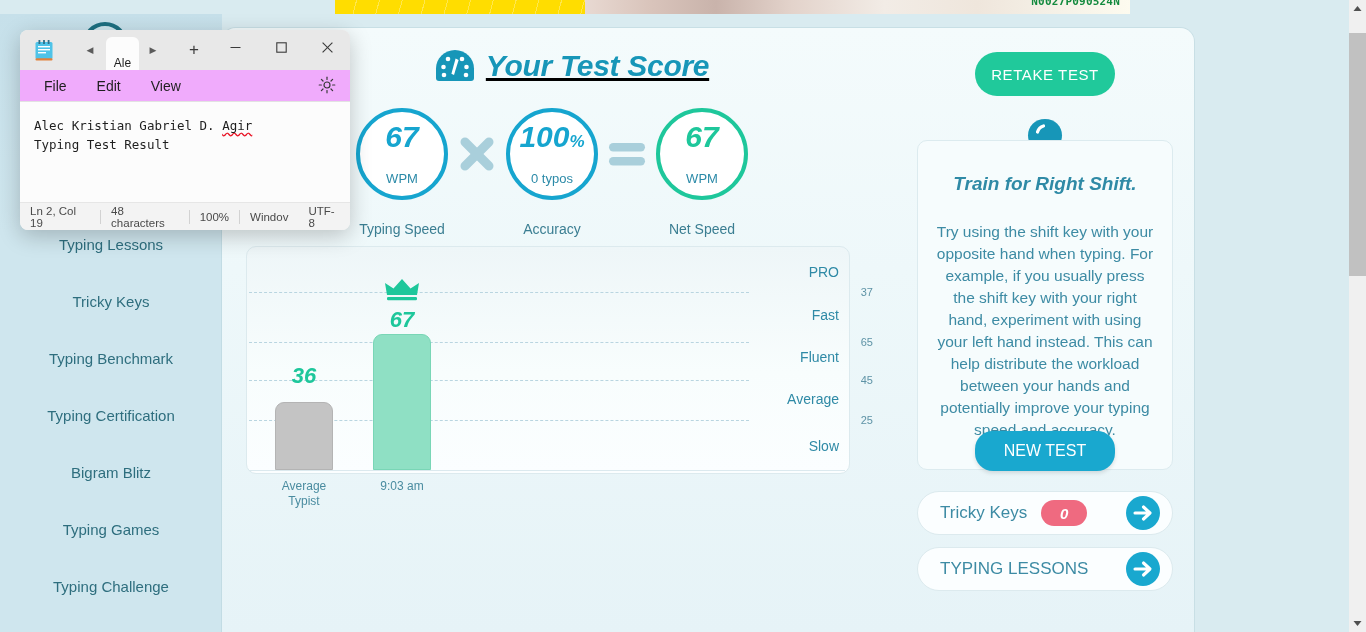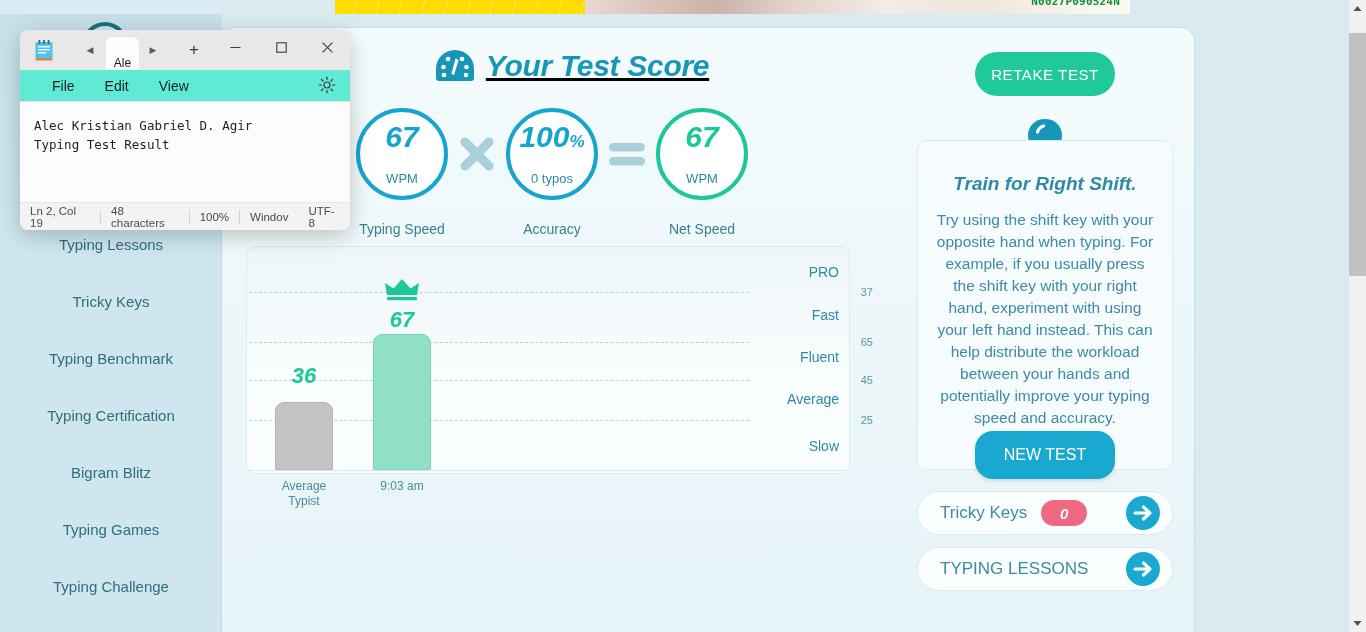--- a/index.html
+++ b/index.html
@@ -138,25 +138,25 @@
 
   
   .bulb { position: absolute; left: 1023px; top: 118px; width: 44px; height: 50px; }
   .tip-card {
     position: absolute; left: 917px; top: 140px; width: 256px; height: 330px;
     background: #f6fcfd; border: 1px solid #dcebef; border-radius: 10px;
     padding: 32px 18px 0 18px; text-align: center;
   }
   .tip-title {
     font-size: 19px; font-weight: 700; font-style: italic; color: #2f8aa6;
-    margin-bottom: 14px;
+    margin-bottom: 26px;
   }
   .tip-body { font-size: 15.5px; line-height: 1.42; color: #3d8ba4; }
   .new-test-btn {
-    position: absolute; left: 975px; top: 431px; width: 140px; height: 48px;
+    position: absolute; left: 975px; top: 431px; width: 140px; height: 40px;
     border: none; border-radius: 18px; background: #19a8cf; color: #fff;
     font-size: 16px; font-family: "Liberation Sans", sans-serif; cursor: pointer;
     box-shadow: 0 2px 4px rgba(0,0,0,.12);
   }
 
   .pill {
     position: absolute; left: 917px; width: 256px; height: 44px;
     background: #fbfeff; border: 1px solid #dceaee; border-radius: 22px;
     display: flex; align-items: center; cursor: pointer;
   }
@@ -197,33 +197,33 @@
   .np-wbtn {
     position: absolute; top: 0; width: 46px; height: 34px;
     display: flex; align-items: center; justify-content: center;
     color: #3a3a3a; cursor: pointer;
   }
   .np-wbtn.min { right: 92px; }
   .np-wbtn.max { right: 46px; }
   .np-wbtn.close { right: 0; }
 
   .np-menubar {
-    position: relative; height: 32px; background: #5eead4;
-    border-bottom: 1px solid #e2e2e2; display: flex; align-items: center; padding-left: 32px; gap: 30px;
+    position: relative; height: 32px; background: #f0abfc;
+    border-bottom: 1px solid #e2e2e2; display: flex; align-items: center; padding-left: 24px; gap: 30px;
   }
   .np-menu { font-size: 14px; color: #1f1f1f; cursor: pointer; }
   .np-gear { position: absolute; right: 14px; top: 6px; width: 18px; height: 18px; cursor: pointer; }
 
   .np-editor {
     position: relative; height: 100px; background: #fcfcfc; padding: 14px 12px 0 14px;
     font-family: "DejaVu Sans Mono", monospace; font-size: 12.5px; color: #1f1f1f;
     line-height: 1.55;
   }
   .np-editor .squiggle {
-    text-decoration-style: wavy;
+    text-decoration: underline; text-decoration-style: wavy;
     text-decoration-color: #e81123; text-underline-offset: 2px;
   }
   .np-status {
     position: absolute; left: 0; bottom: 0; width: 100%; height: 28px;
     background: #f3f3f3; border-top: 1px solid #e6e6e6;
     display: flex; align-items: center; font-size: 11.5px; color: #4a4a4a;
   }
   .np-status span { padding: 0 10px; }
   .np-status .sep { border-left: 1px solid #d2d2d2; height: 14px; padding: 0; }
 

